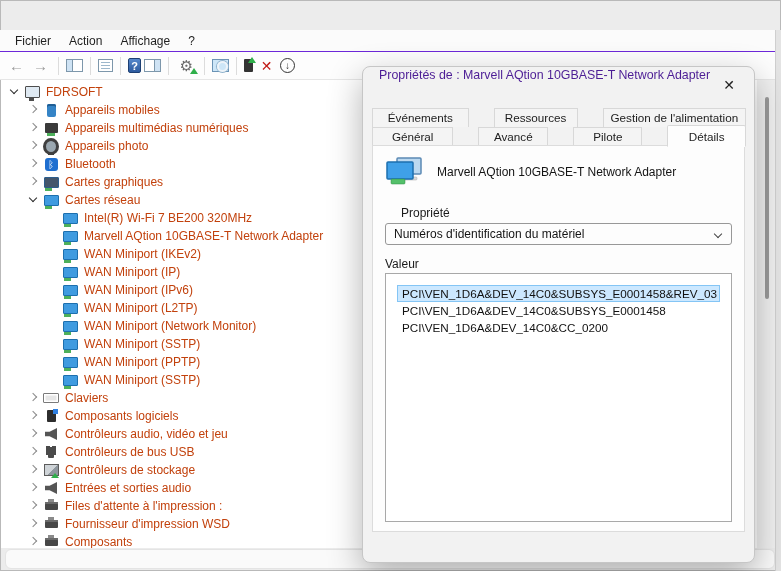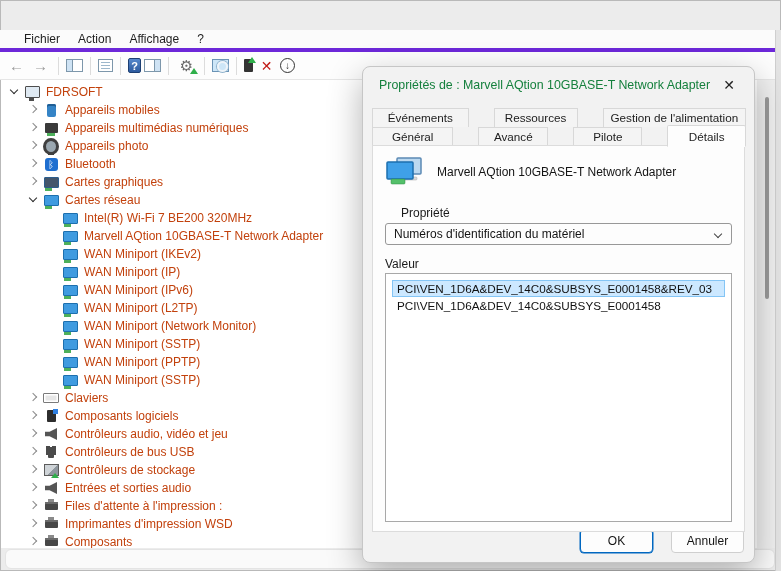--- a/index.html
+++ b/index.html
@@ -17,22 +17,22 @@
   .app-icon { width:15px; height:13px; position:relative; margin-right:10px;
     border:1.5px solid #4d4d4d; background:#dfe9f2; border-radius:1px; }
   .app-icon::after { content:""; position:absolute; left:3px; bottom:-5px; width:5px; height:3px; background:#4d4d4d; }
   .win-title { font-size:12px; color:#3c3c3c; }
   .win-controls { position:absolute; right:0; top:0; height:30px; display:flex; }
   .win-btn { width:45px; height:30px; display:flex; align-items:center; justify-content:center;
     color:#5a5a5a; font-size:13px; }
 
   
   .menubar { position:absolute; left:0; top:30px; width:781px; height:22px;
-    background:#fbfbfb; display:flex; align-items:center; padding-left:15px;
-    border-bottom:4px solid #6d28d9; }
+    background:#fbfbfb; display:flex; align-items:center; padding-left:6px;
+    border-bottom:1px solid #6d28d9; }
   .menu-item { padding:0 9px; font-size:12px; color:#1f1f1f; line-height:22px; }
 
   
   .toolbar { position:absolute; left:0; top:52px; width:781px; height:28px;
     background:#fdfdfd; display:flex; align-items:center; padding-left:6px; gap:3px;
     border-bottom:1px solid #e6e6e6; }
   .tb-sep { width:1px; height:18px; background:#dcdcdc; margin:0 4px; }
   .tbi { width:21px; height:19px; display:flex; align-items:center; justify-content:center;
     position:relative; font-size:14px; }
   .tb-back::before, .tb-forward::before { font-weight:bold; color:#9a9a9a; font-size:15px; }
@@ -111,21 +111,21 @@
   .i-storage::after { content:""; position:absolute; right:0; bottom:0;
     border-left:4px solid transparent; border-right:4px solid transparent; border-bottom:5px solid #2faf4a; }
   .i-printer::before { content:""; width:13px; height:8px; background:#474747; border-radius:1px;
     box-shadow:inset 0 2px 0 #6b6b6b; }
   .i-printer::after { content:""; position:absolute; left:5px; top:0; width:6px; height:3px; background:#8a8a8a; }
 
   
   .dialog { position:absolute; left:362px; top:66px; width:393px; height:497px;
     background:#f2f2f2; border:1px solid #c6c6c6; border-radius:8px;
     box-shadow:0 12px 34px rgba(0,0,0,0.30); z-index:10; }
-  .dlg-title { position:absolute; left:16px; top:11px; font-size:12.4px; color:#15803d; }
+  .dlg-title { position:absolute; left:16px; top:1px; font-size:12.4px; color:#4c1d95; }
   .dlg-close { position:absolute; right:15px; top:8px; width:20px; height:20px;
     display:flex; align-items:center; justify-content:center; font-size:14px; color:#222; }
 
   .tabs { position:absolute; left:9px; right:9px; top:41px; }
   .tab-row { display:flex;gap:26px; }
   .tab { height:19px; font-size:11.7px; text-align:center; line-height:18px;
     background:#f4f4f4; border:1px solid #d8d8d8; margin-right:-1px; color:#1c1c1c;
     overflow:hidden; white-space:nowrap; position:relative; }
   .tab-row-1 .tab { border-bottom:none; }
   .tab-row-1 .tab:nth-child(1){flex:1.15;} .tab-row-1 .tab:nth-child(2){flex:1.0;} .tab-row-1 .tab:nth-child(3){flex:1.72;}
@@ -143,21 +143,21 @@
   .prop-label { position:absolute; left:28px; top:60px; font-size:12px; }
   .combobox { position:absolute; left:12px; right:12px; top:77px; height:22px;
     background:#fdfdfd; border:1px solid #989898; border-radius:3px;
     font-size:12px; line-height:20px; padding:0 24px 0 8px; color:#141414;
     white-space:nowrap; overflow:hidden; }
   .combo-chev { position:absolute; right:10px; top:7px; width:6px; height:6px;
     border-right:1.4px solid #444; border-bottom:1.4px solid #444; transform:rotate(45deg); }
 
   .value-label { position:absolute; left:12px; top:111px; font-size:12px; }
   .value-list { position:absolute; left:12px; right:12px; top:127px; bottom:9px;
-    background:#fff; border:1px solid #a8a8a8; padding:6px; overflow:hidden; }
+    background:#fff; border:1px solid #a8a8a8; padding:11px; overflow:hidden; }
   .val-row { height:17px; font-size:11.7px; line-height:16px; padding:0 4px;
     border:1px solid transparent; white-space:nowrap; overflow:hidden; color:#111; }
   .val-row.selected { background:#cce8ff; border-color:#84c5f5; }
 
   .dlg-buttons { position:absolute; right:10px; bottom:9px; display:flex; gap:18px; }
   .btn { width:73px; height:24px; background:#fdfdfd; border:1px solid #cfcfcf; border-radius:4px;
     font-size:12px; font-family:inherit; color:#141414; display:flex; align-items:center; justify-content:center; }
   .btn.default { border:1px solid #0067c0; box-shadow:0 0 0 0.5px #0067c0; }
 </style>
 </head>
@@ -316,21 +316,21 @@
     <span class="tlabel">Entrées et sorties audio</span>
   </div>
     <div class="tree-row" style="padding-left: 27px;">
     <span class="chev collapsed"></span>
     <span class="ticon i-printer"></span>
     <span class="tlabel">Files d'attente à l'impression :</span>
   </div>
     <div class="tree-row" style="padding-left: 27px;">
     <span class="chev collapsed"></span>
     <span class="ticon i-printer"></span>
-    <span class="tlabel">Imprimantes d'impression WSD</span>
+    <span class="tlabel">Fournisseur d'impression WSD</span>
   </div>
     <div class="tree-row" style="padding-left: 27px;">
     <span class="chev collapsed"></span>
     <span class="ticon i-printer"></span>
     <span class="tlabel">Composants</span>
   </div>
   </div>
 <div class="scroll-gutter"></div>
 <div class="v-thumb"></div>
 <div class="right-frame"></div>
@@ -369,20 +369,17 @@
     <div class="prop-label">Propriété</div>
     <div class="combobox">
       <span>Numéros d'identification du matériel</span>
       <span class="combo-chev"></span>
     </div>
 
     <div class="value-label">Valeur</div>
     <div class="value-list">
         <div class="val-row selected">PCI\VEN_1D6A&amp;DEV_14C0&amp;SUBSYS_E0001458&amp;REV_03</div>
         <div class="val-row">PCI\VEN_1D6A&amp;DEV_14C0&amp;SUBSYS_E0001458</div>
+        <div class="val-row">PCI\VEN_1D6A&amp;DEV_14C0&amp;CC_0200</div>
       </div>
   </div>
 
-  <div class="dlg-buttons">
-    <button class="btn default">OK</button>
-    <button class="btn">Annuler</button>
-  </div>
 </div>
 
 </body></html>

